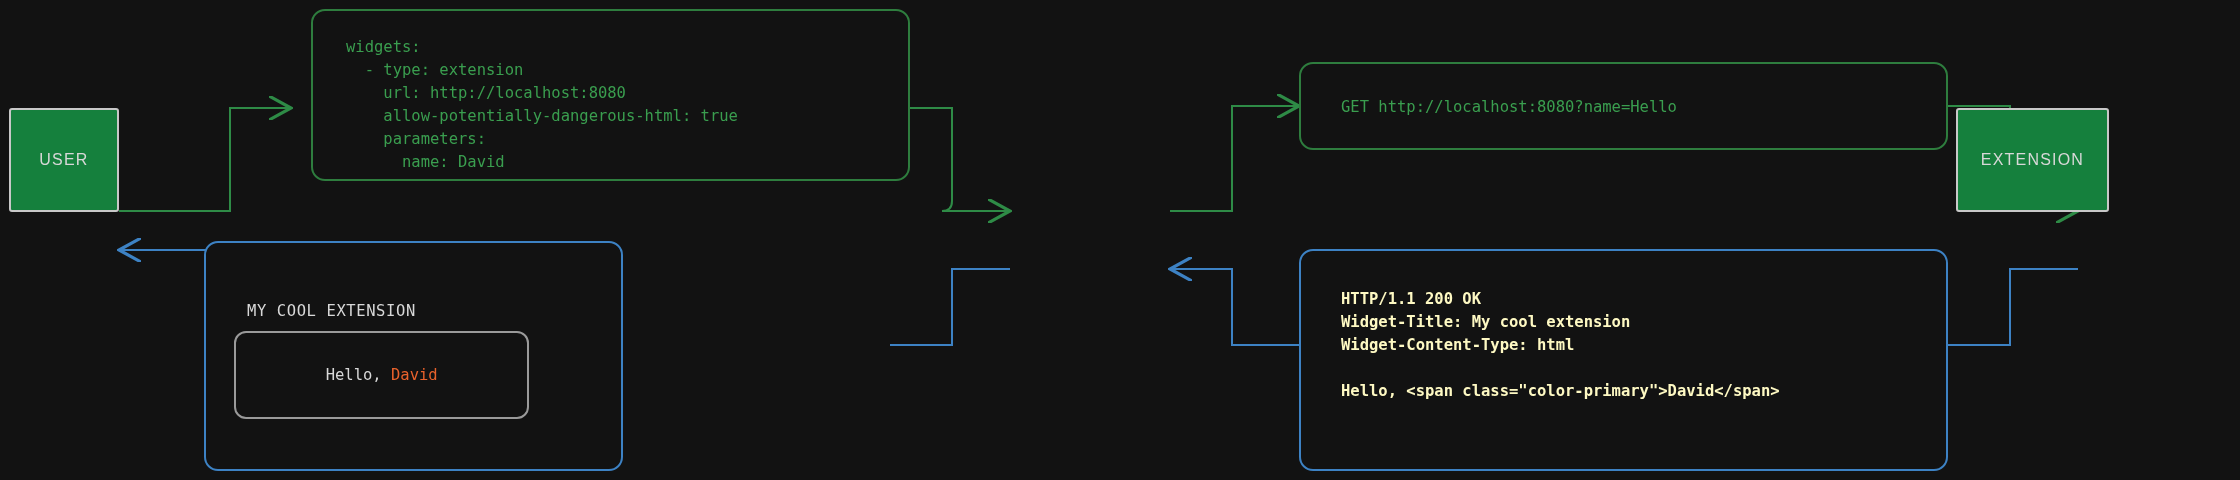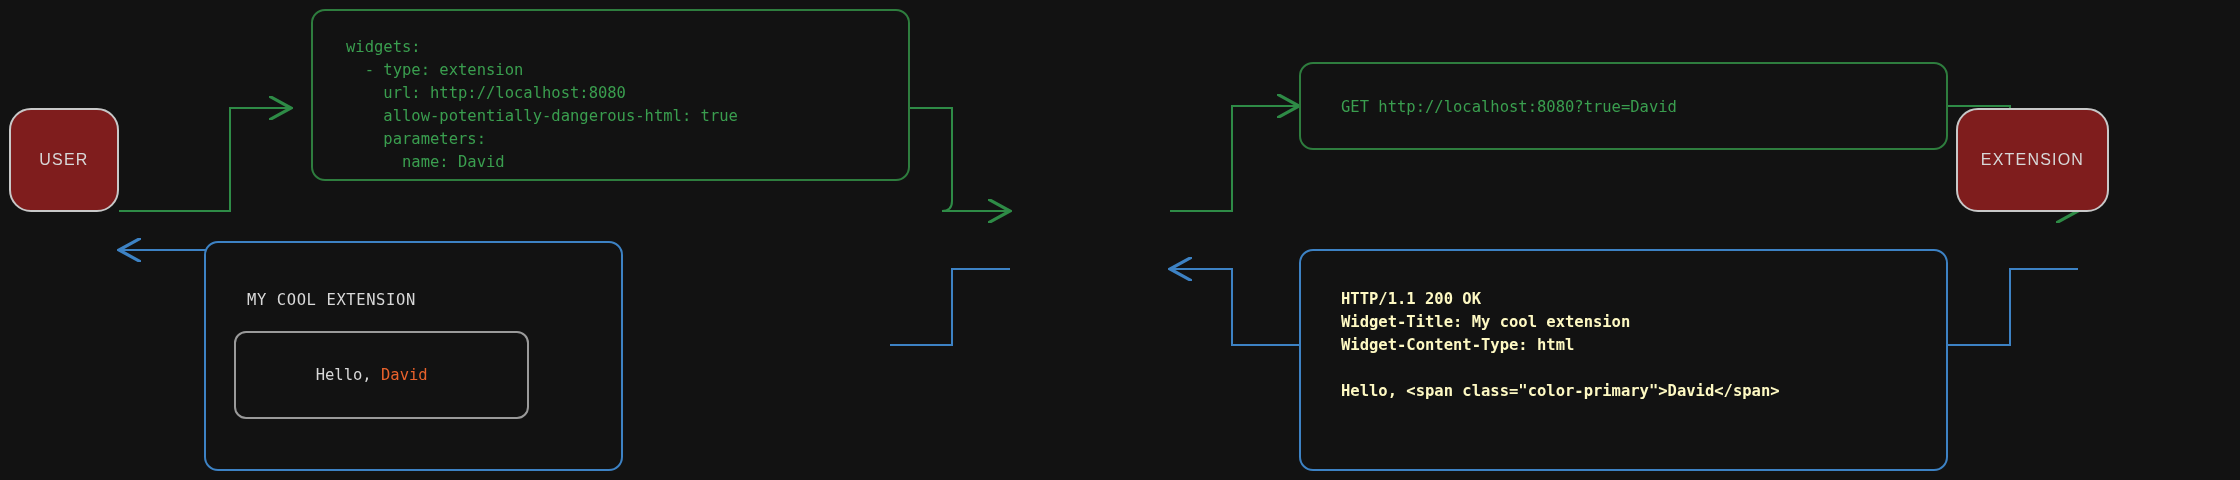--- a/index.html
+++ b/index.html
@@ -22,22 +22,22 @@
     left: 0; top: 0;
     width: 2240px; height: 480px;
     pointer-events: none;
   }
 
   
   .node {
     position: absolute;
     box-sizing: border-box;
     border: 2px solid #c8c8c8;
-    border-radius: 22px;
-    background: #7f1d1d;
+    border-radius: 3px;
+    background: #15803d;
     display: flex;
     align-items: center;
     justify-content: center;
   }
   .node-label {
     font-family: "Liberation Sans", sans-serif;
     font-size: 16px;
     letter-spacing: 1.2px;
     color: #d8d8d8;
     white-space: nowrap;
@@ -135,35 +135,35 @@
   <div class="msgbox green" style="left:291px; top:9px; width:599px; height:172px;margin-left:20px;">
     <pre class="code green" style="position:absolute; left:33px; top:25px;">widgets:
   - type: extension
     url: http://localhost:8080
     allow-potentially-dangerous-html: true
     parameters:
       name: David</pre>
   </div>
 
   <div class="msgbox green" style="left:1299px; top:62px; width:649px; height:88px;">
-    <pre class="code green" style="position:absolute; left:40px; top:32px;">GET http://localhost:8080?true=David</pre>
+    <pre class="code green" style="position:absolute; left:40px; top:32px;">GET http://localhost:8080?name=Hello</pre>
   </div>
 
   <div class="msgbox blue" style="left:1299px; top:249px; width:649px; height:222px;">
     <pre class="code blue" style="position:absolute; left:40px; top:37px;">HTTP/1.1 200 OK
 Widget-Title: My cool extension
 Widget-Content-Type: html
 
 Hello, &lt;span class="color-primary"&gt;David&lt;/span&gt;</pre>
   </div>
 
   <div class="msgbox blue" style="left:204px; top:241px; width:419px; height:230px;">
 
-    <div class="widget-title" style="position:absolute; left:41px; top:48px;">MY COOL EXTENSION</div>
+    <div class="widget-title" style="position:absolute; left:41px; top:59px;">MY COOL EXTENSION</div>
 
     <div class="widget-frame" style="position:absolute; left:28px; top:88px; width:295px; height:88px;">
-      <div class="widget-body" style="padding-left:5px;">
+      <div class="widget-body" style="padding-left:15px;">
         <span>Hello, </span><span class="accent-name">David</span>
       </div>
     </div>
   </div>
 
 </div>
 
 </body></html>

